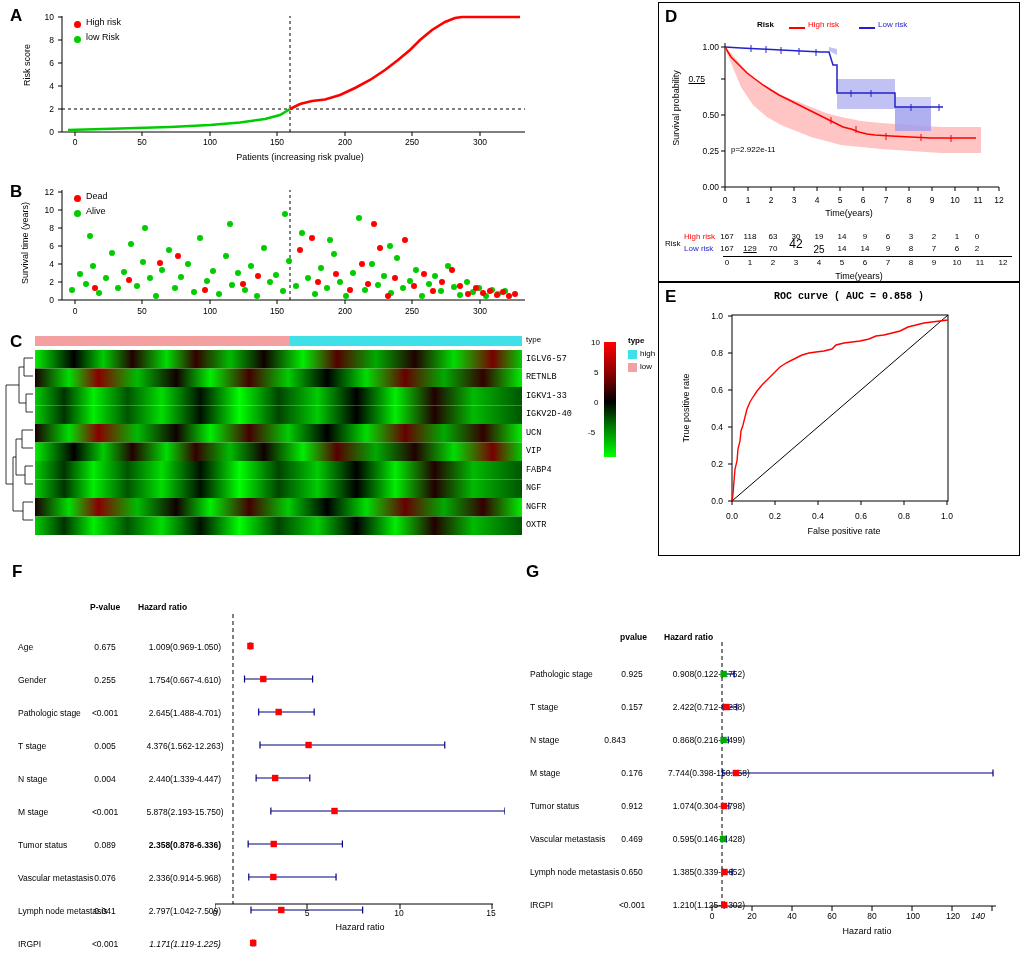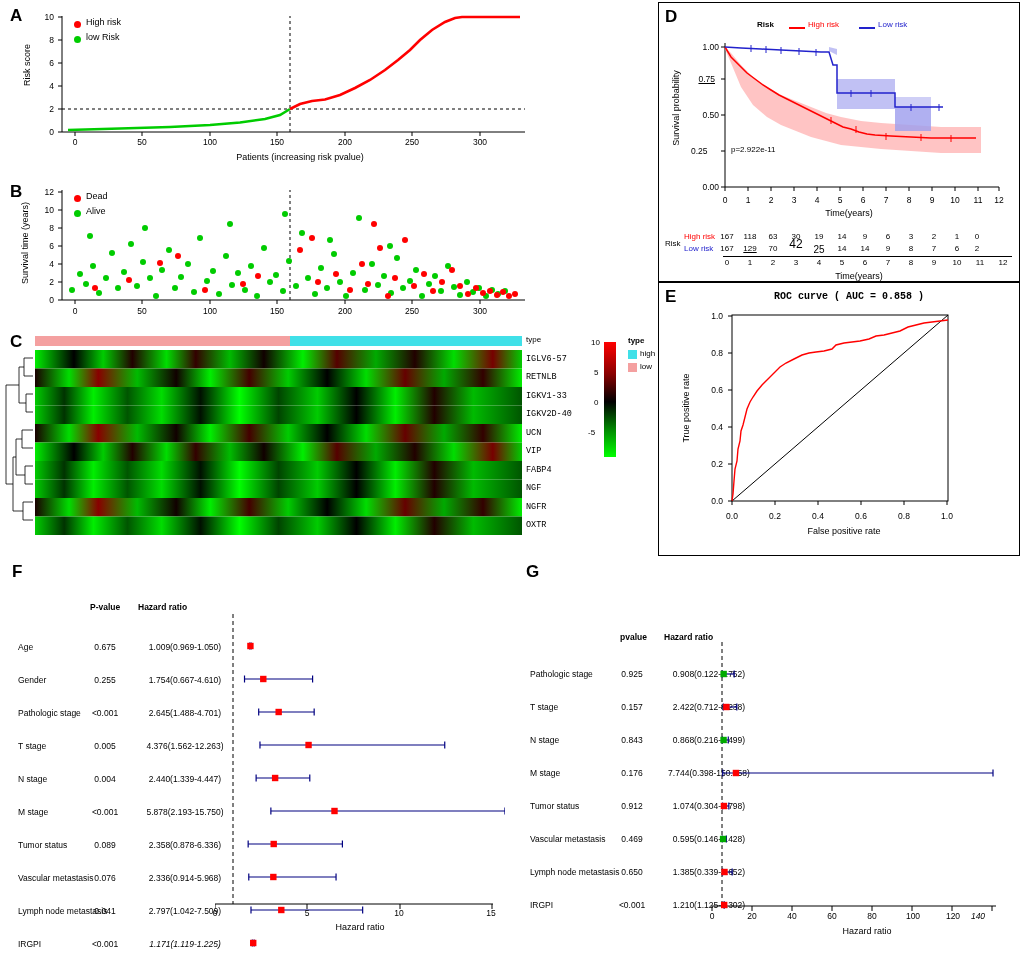--- a/index.html
+++ b/index.html
@@ -416,23 +416,23 @@
     <g stroke="#ff0000" stroke-width="1">
       <line x1="150" y1="82" x2="150" y2="89"></line>
         <line x1="175" y1="91" x2="175" y2="98"></line>
       <line x1="205" y1="98" x2="205" y2="105"></line>
         <line x1="240" y1="99" x2="240" y2="106"></line>
       <line x1="270" y1="100" x2="270" y2="107"></line>
     </g>
   </svg>
 
   <div class="ticklab" style="left:32px;top:179px;width:28px;text-align:right;">0.00</div>
-  <div class="ticklab" style="left:32px;top:143px;width:28px;text-align:left;">0.25</div>
+  <div class="ticklab" style="left:32px;top:143px;width:28px;text-align:right;">0.25</div>
   <div class="ticklab" style="left:32px;top:107px;width:28px;text-align:right;">0.50</div>
-  <div class="ticklab" style="left:28px;top:71px;width:28px;text-align:right;text-decoration:underline;">0.75</div>
+  <div class="ticklab" style="left:18px;top:71px;width:28px;text-align:right;text-decoration:underline;">0.75</div>
   <div class="ticklab" style="left:32px;top:39px;width:28px;text-align:right;">1.00</div>
 
   <div class="ticklab" style="left:58px;top:192px;width:16px;">0</div>
   <div class="ticklab" style="left:81px;top:192px;width:16px;">1</div>
   <div class="ticklab" style="left:104px;top:192px;width:16px;">2</div>
   <div class="ticklab" style="left:127px;top:192px;width:16px;">3</div>
   <div class="ticklab" style="left:150px;top:192px;width:16px;">4</div>
   <div class="ticklab" style="left:173px;top:192px;width:16px;">5</div>
   <div class="ticklab" style="left:196px;top:192px;width:16px;">6</div>
   <div class="ticklab" style="left:219px;top:192px;width:16px;">7</div>
@@ -559,21 +559,21 @@
       <div class="ftxt" style="left: 85px; top: 185px; width: 40px; text-align: center;">0.005</div>
       <div class="ftxt" style="left: 130px; top: 185px; width: 110px; text-align: center;">4.376(1.562-12.263)</div>
       <div class="ftxt" style="left: 18px; top: 218px;">N stage</div>
       <div class="ftxt" style="left: 85px; top: 218px; width: 40px; text-align: center;">0.004</div>
       <div class="ftxt" style="left: 130px; top: 218px; width: 110px; text-align: center;">2.440(1.339-4.447)</div>
       <div class="ftxt" style="left: 18px; top: 251px;">M stage</div>
       <div class="ftxt" style="left: 85px; top: 251px; width: 40px; text-align: center;">&lt;0.001</div>
       <div class="ftxt" style="left: 130px; top: 251px; width: 110px; text-align: center;">5.878(2.193-15.750)</div>
       <div class="ftxt" style="left: 18px; top: 284px;">Tumor status</div>
       <div class="ftxt" style="left: 85px; top: 284px; width: 40px; text-align: center;">0.089</div>
-      <div class="ftxt" style="left: 130px; top: 284px; width: 110px; text-align: center;">2.358(0.878-6.336)</div>
+      <div class="ftxt" style="left: 130px; top: 284px; width: 110px; text-align: center; font-weight: bold;">2.358(0.878-6.336)</div>
       <div class="ftxt" style="left: 18px; top: 317px;">Vascular metastasis</div>
       <div class="ftxt" style="left: 85px; top: 317px; width: 40px; text-align: center;">0.076</div>
       <div class="ftxt" style="left: 130px; top: 317px; width: 110px; text-align: center;">2.336(0.914-5.968)</div>
       <div class="ftxt" style="left: 18px; top: 350px;">Lymph node metastasis</div>
       <div class="ftxt" style="left: 85px; top: 350px; width: 40px; text-align: center;">0.041</div>
       <div class="ftxt" style="left: 130px; top: 350px; width: 110px; text-align: center;">2.797(1.042-7.509)</div>
       <div class="ftxt" style="left: 18px; top: 383px;">IRGPI</div>
       <div class="ftxt" style="left: 85px; top: 383px; width: 40px; text-align: center;">&lt;0.001</div>
       <div class="ftxt" style="left: 130px; top: 383px; width: 110px; text-align: center; font-style: italic;">1.171(1.119-1.225)</div>
     </div>
@@ -643,21 +643,21 @@
   <div class="fbold" style="left:108px;top:76px;">pvalue</div>
   <div class="fbold" style="left:152px;top:76px;">Hazard ratio</div>
   <div id="forestG">
       <div class="ftxt" style="left: 18px; top: 113px;">Pathologic stage</div>
       <div class="ftxt" style="left: 100px; top: 113px; width: 40px; text-align: center;">0.925</div>
       <div class="ftxt" style="left: 142px; top: 113px; width: 110px; text-align: center;">0.908(0.122-6.752)</div>
       <div class="ftxt" style="left: 18px; top: 146px;">T stage</div>
       <div class="ftxt" style="left: 100px; top: 146px; width: 40px; text-align: center;">0.157</div>
       <div class="ftxt" style="left: 142px; top: 146px; width: 110px; text-align: center;">2.422(0.712-8.238)</div>
       <div class="ftxt" style="left: 18px; top: 179px;">N stage</div>
-      <div class="ftxt" style="left: 100px; top: 179px; width: 40px; text-align: center;">0.843</div>
+      <div class="ftxt" style="left: 83px; top: 179px; width: 40px; text-align: center;">0.843</div>
       <div class="ftxt" style="left: 142px; top: 179px; width: 110px; text-align: center;">0.868(0.216-3.499)</div>
       <div class="ftxt" style="left: 18px; top: 212px;">M stage</div>
       <div class="ftxt" style="left: 100px; top: 212px; width: 40px; text-align: center;">0.176</div>
       <div class="ftxt" style="left: 142px; top: 212px; width: 110px; text-align: center;">7.744(0.398-150.558)</div>
       <div class="ftxt" style="left: 18px; top: 245px;">Tumor status</div>
       <div class="ftxt" style="left: 100px; top: 245px; width: 40px; text-align: center;">0.912</div>
       <div class="ftxt" style="left: 142px; top: 245px; width: 110px; text-align: center;">1.074(0.304-3.798)</div>
       <div class="ftxt" style="left: 18px; top: 278px;">Vascular metastasis</div>
       <div class="ftxt" style="left: 100px; top: 278px; width: 40px; text-align: center;">0.469</div>
       <div class="ftxt" style="left: 142px; top: 278px; width: 110px; text-align: center;">0.595(0.146-2.428)</div>

